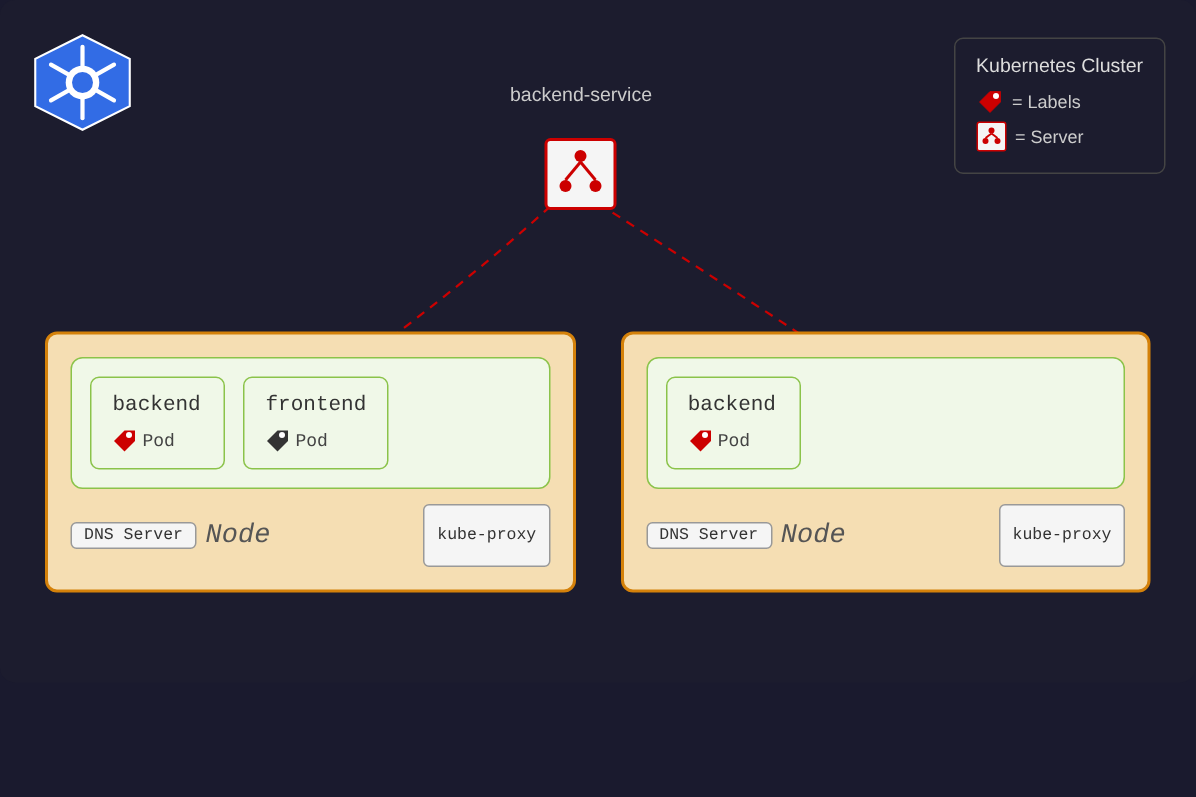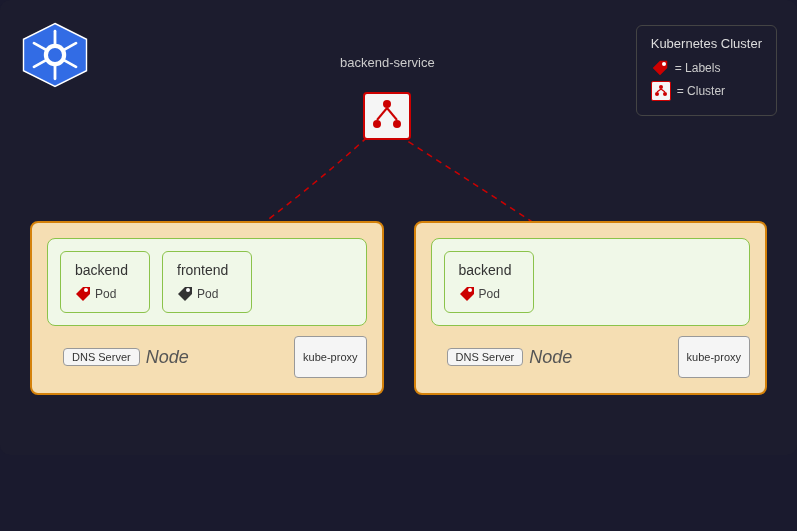--- a/index.html
+++ b/index.html
@@ -82,20 +82,21 @@
     }
 
     
     .nodes-row {
       position: absolute;
       bottom: 60px;
       left: 30px;
       right: 30px;
       display: flex;
       gap: 30px;
+      font-family: Liberation Mono, monospace;
     }
 
     
     .node-box {
       flex: 1;
       background: #f5deb3;
       border: 2px solid #d4810a;
       border-radius: 8px;
       padding: 15px;
       position: relative;
@@ -138,21 +139,20 @@
     .pod-type {
       color: #444;
       font-size: 12px;
     }
 
     
     .node-footer {
       display: flex;
       justify-content: space-between;
       margin-top: 8px;
-      margin-left: 16px;
     }
     .node-footer-left {
       display: flex;
       align-items: center;
       gap: 6px;
     }
     .dns-badge {
       background: #f5f5f5;
       border: 1px solid #999;
       border-radius: 4px;
@@ -241,21 +241,21 @@
     <div class="legend-item">
       <div class="legend-service-icon">
         <svg width="14" height="14" viewBox="0 0 14 14">
           <circle cx="7" cy="3" r="2" fill="#cc0000"></circle>
           <circle cx="3" cy="10" r="2" fill="#cc0000"></circle>
           <circle cx="11" cy="10" r="2" fill="#cc0000"></circle>
           <line x1="7" y1="5" x2="3" y2="8" stroke="#cc0000" stroke-width="1.2"></line>
           <line x1="7" y1="5" x2="11" y2="8" stroke="#cc0000" stroke-width="1.2"></line>
         </svg>
       </div>
-      <span>= Cluster</span>
+      <span>= Server</span>
     </div>
   </div>
 
   <div class="service-box">
     <span class="service-label">backend-service</span>
     <div class="service-icon">
       <svg class="service-tree-svg" viewBox="0 0 36 36">
         <circle cx="18" cy="6" r="4" fill="#cc0000"></circle>
         <circle cx="8" cy="26" r="4" fill="#cc0000"></circle>
         <circle cx="28" cy="26" r="4" fill="#cc0000"></circle>

